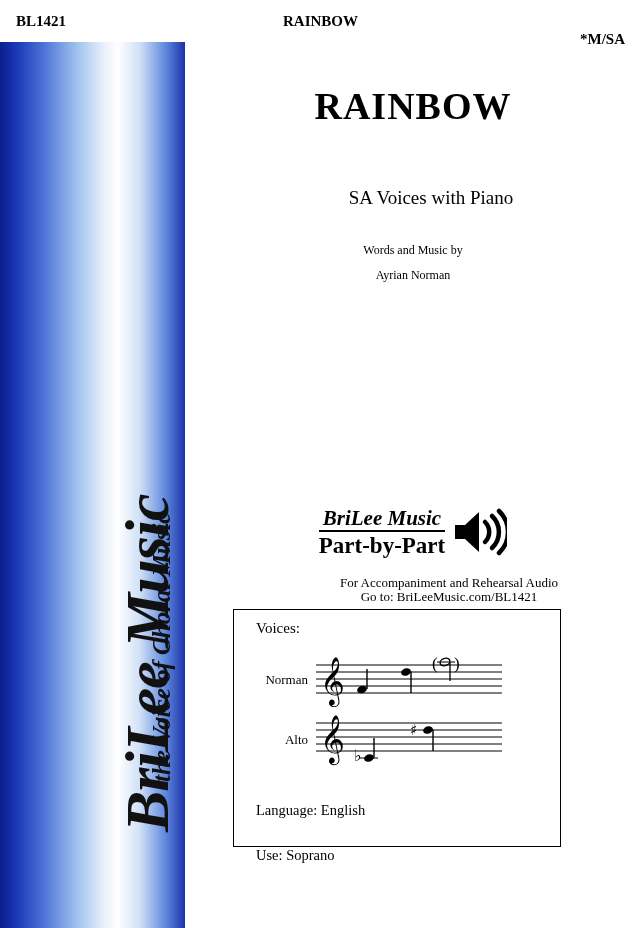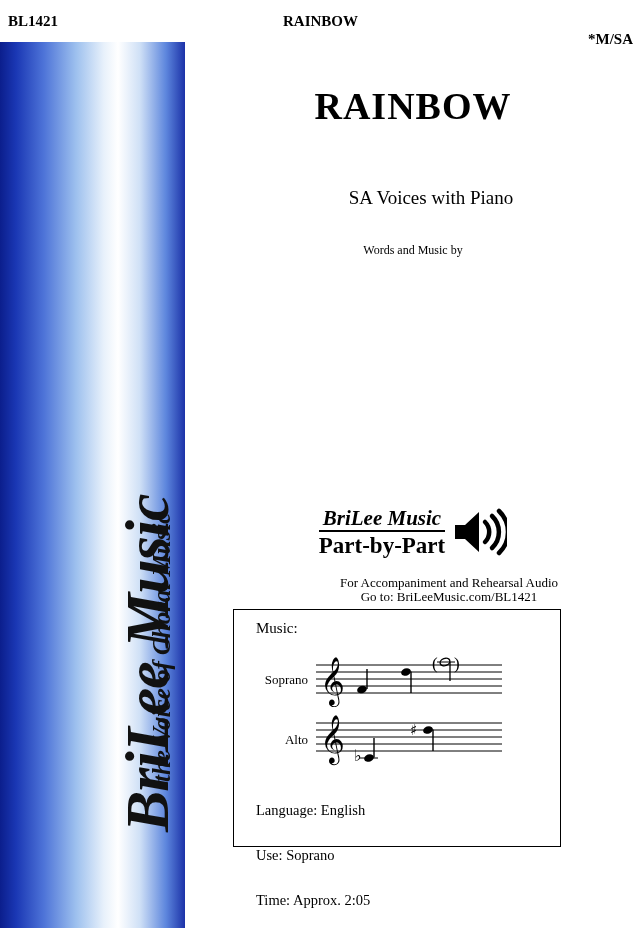--- a/index.html
+++ b/index.html
@@ -16,21 +16,21 @@
     font-family: "Liberation Serif", serif;
   }
 
   
   .header {
     position: absolute;
     left: 0; top: 0;
     width: 641px;
     height: 42px;
     box-sizing: border-box;
-    padding: 0 8px;
+    padding: 0 16px;
     display: flex;
     align-items: center;
     justify-content: space-between;
     font-family: "Liberation Serif", serif;
     font-weight: bold;
     font-size: 15px;
     color: #000;
   }
   .header .catalog { letter-spacing: 0px; }
   .header .title-mid {
@@ -243,20 +243,21 @@
     <div class="spine-tag">the Voice of Choral Music</div>
   </div>
 
   <div class="content">
 
     <div class="work-title">RAINBOW</div>
     <div class="voicing">SA Voices with Piano</div>
 
     <div class="credit">
       <div>Words and Music by</div>
+      <div>Ayrian Norman</div>
     </div>
 
     <div class="pbp">
       <div class="pbp-text">
         <div class="pbp-line1">BriLee Music</div>
         <div class="pbp-line2">Part-by-Part</div>
       </div>
       <div class="pbp-speaker">
         <svg width="56" height="50" viewBox="0 0 56 50" aria-hidden="true">
           <path d="M4 18 H14 L28 5 V45 L14 32 H4 Z" fill="#000"></path>
@@ -266,24 +267,24 @@
         </svg>
       </div>
     </div>
 
     <div class="pbp-note">
       <div>For Accompaniment and Rehearsal Audio</div>
       <div>Go to: BriLeeMusic.com/BL1421</div>
     </div>
 
     <div class="infobox">
-      <div class="ranges-label">Music:</div>
+      <div class="ranges-label">Voices:</div>
 
       <div class="stave-row soprano">
-        <div class="part-label">Soprano</div>
+        <div class="part-label">Norman</div>
         <svg class="stave-svg" width="190" height="54" viewBox="0 0 190 54" aria-hidden="true">
           <g stroke="#000" stroke-width="1">
             <line x1="2" y1="12" x2="188" y2="12"></line>
             <line x1="2" y1="19" x2="188" y2="19"></line>
             <line x1="2" y1="26" x2="188" y2="26"></line>
             <line x1="2" y1="33" x2="188" y2="33"></line>
             <line x1="2" y1="40" x2="188" y2="40"></line>
           </g>
           <text x="6" y="42" font-family="DejaVu Sans, sans-serif" font-size="42" fill="#000">𝄞</text>
 
@@ -320,18 +321,17 @@
 
           <text x="96" y="22" font-family="DejaVu Sans, sans-serif" font-size="15" fill="#000">♯</text>
           <ellipse cx="114" cy="17" rx="5" ry="3.6" fill="#000" transform="rotate(-20 114 17)"></ellipse>
           <line x1="119" y1="16.5" x2="119" y2="38" stroke="#000" stroke-width="1.4"></line>
         </svg>
       </div>
 
       <div class="details">
         <div>Language: English</div>
         <div>Use: Soprano</div>
-        <div>Time: Approx. 2:05</div>
       </div>
     </div>
 
   </div>
 </div>
 
 </body></html>

